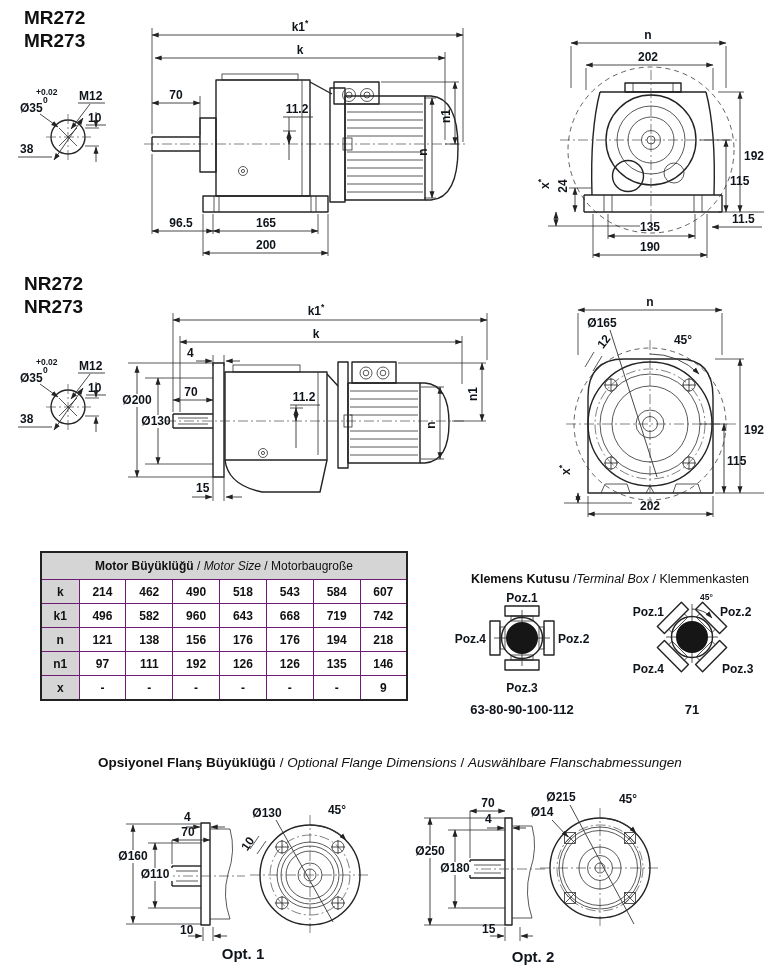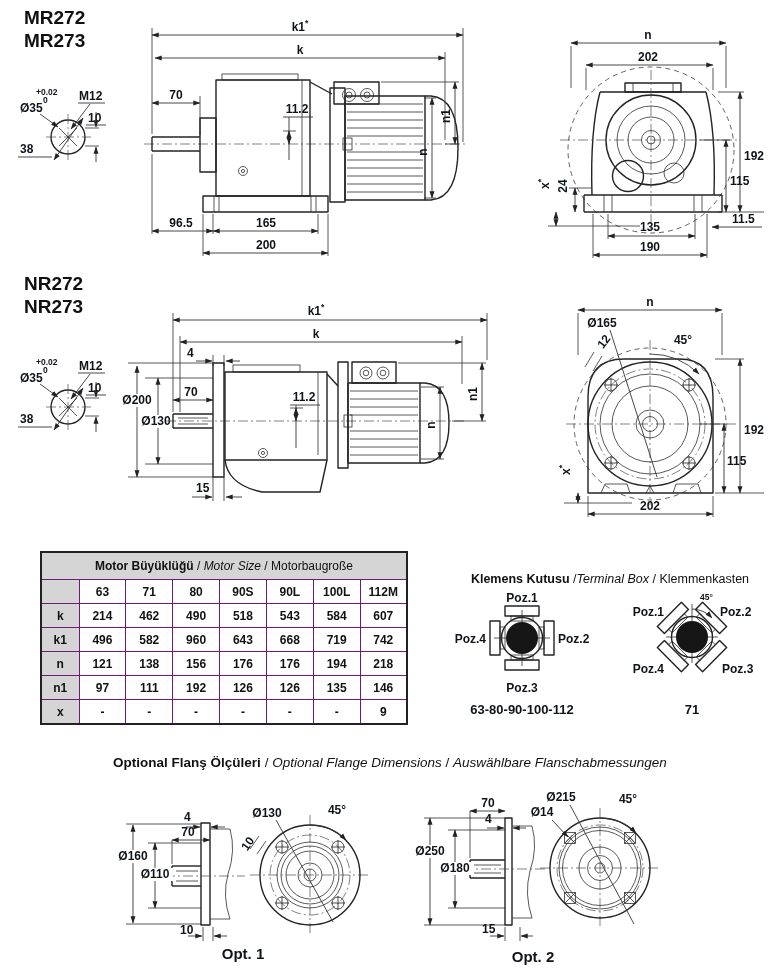--- a/index.html
+++ b/index.html
@@ -480,30 +480,20 @@
         <col>
         <col>
       </colgroup>
     <tbody>
         <tr class="t-title">
       <td colspan="8">
         <span class="b">Motor Büyüklüğü</span><span class="r"> / </span><span class="i">Motor Size</span><span class="r"> / </span><span class="r">Motorbaugroße</span>
       </td>
     </tr>
     <tr>
-      <td class="lab"></td>
-      <td>63</td>
-      <td>71</td>
-      <td>80</td>
-      <td>90S</td>
-      <td>90L</td>
-      <td>100L</td>
-      <td>112M</td>
-    </tr>
-    <tr>
       <td class="lab">k</td>
       <td>214</td>
       <td>462</td>
       <td>490</td>
       <td>518</td>
       <td>543</td>
       <td>584</td>
       <td>607</td>
     </tr>
     <tr>
@@ -547,16 +537,16 @@
       <td>9</td>
     </tr>
   </tbody>
     </table>
 
   <div class="tb-title">
     <span class="b">Klemens Kutusu</span><span class="r"> /</span><span class="i">Terminal Box</span><span class="r"> / </span><span class="r">Klemmenkasten</span>
   </div>
 
   <div class="flange-title">
-    <span class="b">Optional Flanş Ölçüleri</span><span class="r"> / </span><span class="i">Optional Flange Dimensions</span><span class="r"> / </span><span class="i">Auswählbare Flanschabmessungen</span>
+    <span class="b">Opsiyonel Flanş Büyüklüğü</span><span class="r"> / </span><span class="i">Optional Flange Dimensions</span><span class="r"> / </span><span class="i">Auswählbare Flanschabmessungen</span>
   </div>
 
 </div>
 
 </body></html>

